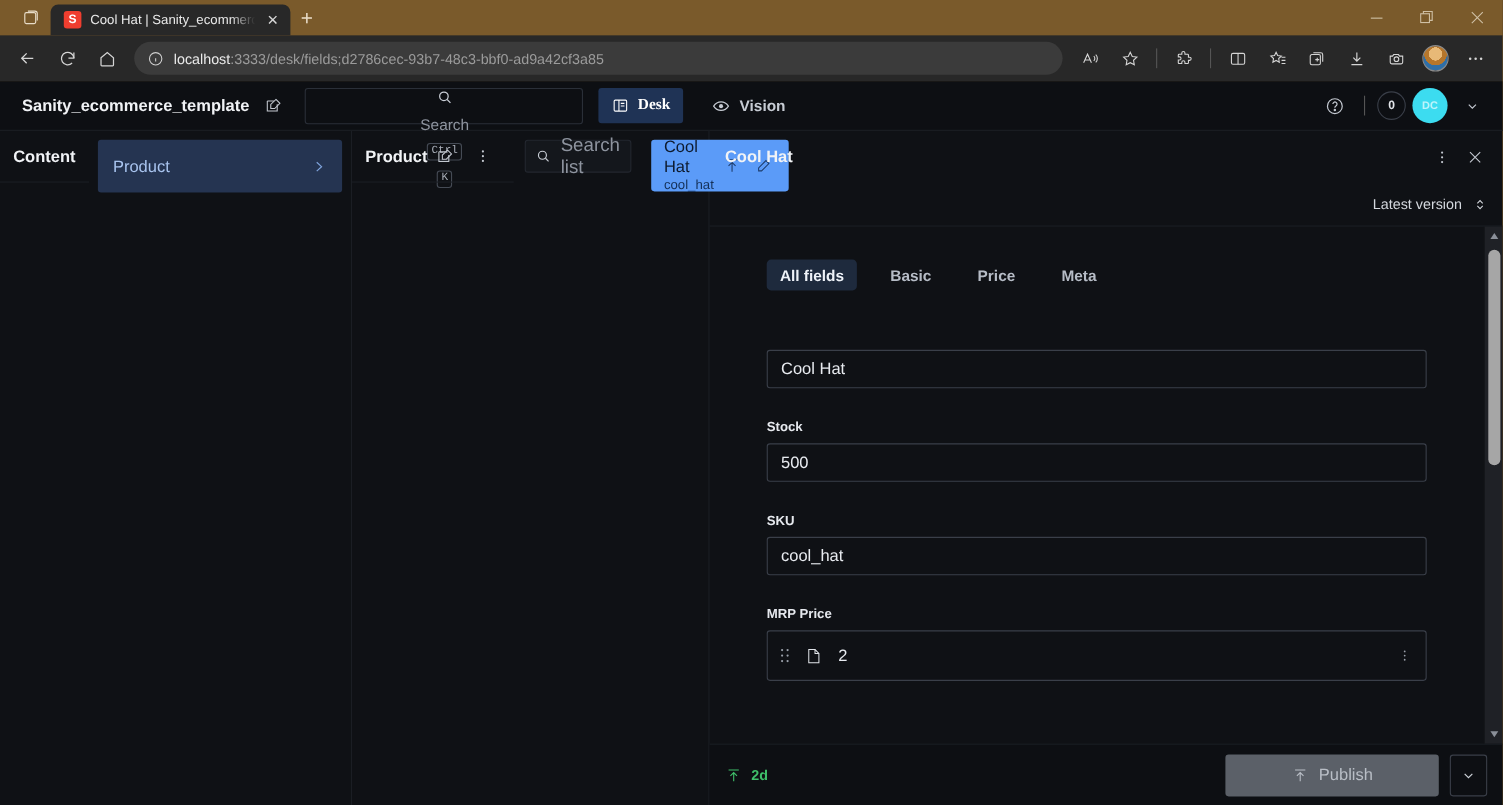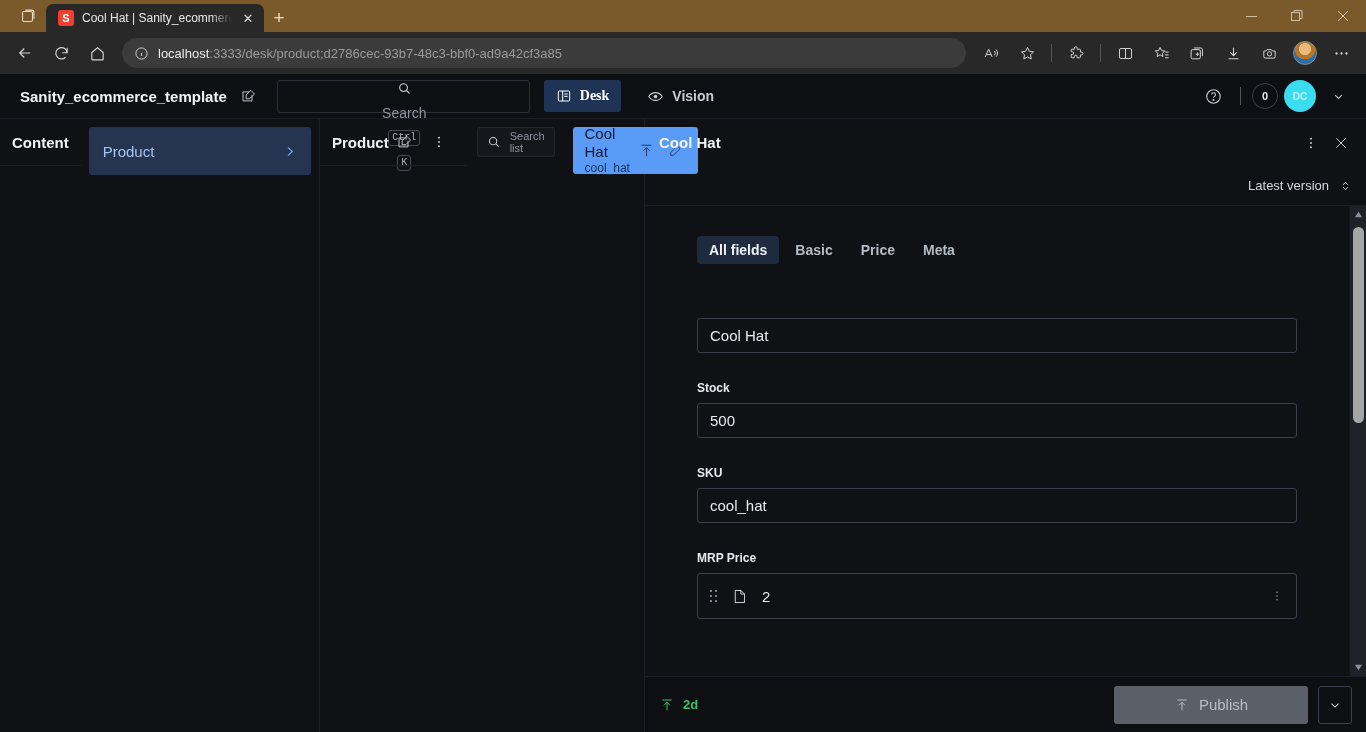--- a/index.html
+++ b/index.html
@@ -129,21 +129,21 @@
     height: 48px; border-radius: 3px; background: #253451;
     display: flex; align-items: center; padding: 0 14px;
     color: #a9c4ef; font-size: 15px;
   }
   .doc-type-item .chev { margin-left: auto; color: #7fa3db; }
 
   .search-list {
     margin: 8px 10px; height: 30px; border: 1px solid #23272f; border-radius: 3px;
     background: #14171c; display: flex; align-items: center; gap: 9px; padding: 0 9px;
   }
-  .search-list-ph { color: #8e949f; font-size: 11px; }
+  .search-list-ph { color: #8e949f; font-size: 17px; }
   .list-sep { height: 1px; background: #1b1e24; }
   .doc-item {
     margin: 8px 8px 0 8px; height: 47px; border-radius: 3px; background: #5b9bf8;
     display: flex; align-items: center; padding: 0 12px; gap: 6px;
   }
   .doc-item-text { flex: 1; min-width: 0; }
   .doc-item-title { color: #0d1a2e; font-size: 15px; line-height: 18px; }
   .doc-item-sub { color: #143058; font-size: 12px; line-height: 15px; }
   .doc-item-act { width: 22px; display: flex; align-items: center; justify-content: center; color: #1d3c6b; }
 
@@ -159,21 +159,21 @@
   .version-row {
     height: 40px; display: flex; align-items: center; justify-content: flex-end;
     padding: 0 14px; border-bottom: 1px solid #1b1e24; gap: 10px;
   }
   .version-label { font-size: 13px; color: #d4d8de; }
 
   .doc-body { flex: 1; position: relative; display: flex; min-height: 0; }
   .doc-form {
     flex: 1; padding: 30px 0 0 52px; overflow: hidden;
   }
-  .tabs { display: flex; gap: 4px; margin-bottom: 54px; }
+  .tabs { display: flex; gap: 18px; margin-bottom: 54px; }
   .tab-pill {
     padding: 6px 12px; border-radius: 4px; font-size: 14px; font-weight: bold; color: #b6bcc6;
   }
   .tab-pill.active { background: #1e2a3d; color: #eef2f8; }
   .field { width: 600px; margin-bottom: 28px; }
   .field-label { font-size: 12px; font-weight: bold; color: #e6e9ee; margin-bottom: 8px; }
   .field-input {
     height: 35px; border: 1px solid #3a3f49; border-radius: 3px; background: #0f1115;
     display: flex; align-items: center; padding: 0 12px;
     color: #e8ebf0; font-size: 15px;
@@ -272,21 +272,21 @@
       <path d="M4 10.5L12 4l8 6.5V20a1 1 0 01-1 1H5a1 1 0 01-1-1z"></path>
     </svg>
   </div>
   <div class="omnibox">
     <span>
       <svg width="15" height="15" viewBox="0 0 24 24" fill="none" stroke="#cfcfcf" stroke-width="1.6">
         <circle cx="12" cy="12" r="9"></circle>
           <path d="M12 11v5M12 8.2v.1"></path>
       </svg>
     </span>
-    <span class="omni-url"><b>localhost</b><span>:3333/desk/product;d2786cec-93b7-48c3-bbf0-ad9a42cf3a85</span></span>
+    <span class="omni-url"><b>localhost</b><span>:3333/desk/fields;d2786cec-93b7-48c3-bbf0-ad9a42cf3a85</span></span>
   </div>
   <div class="omni-right">
     <div class="tb-btn">
       <svg width="17" height="17" viewBox="0 0 24 24" fill="none" stroke="currentColor" stroke-width="1.4">
         <path d="M3 17l5-11 5 11M4.8 13.5h6.4"></path>
           <path d="M16 8.5a4 4 0 010 6M18.5 6.5a7 7 0 010 10"></path>
       </svg>
     </div>
     <div class="tb-btn">
       <svg width="17" height="17" viewBox="0 0 24 24" fill="none" stroke="currentColor" stroke-width="1.4">

